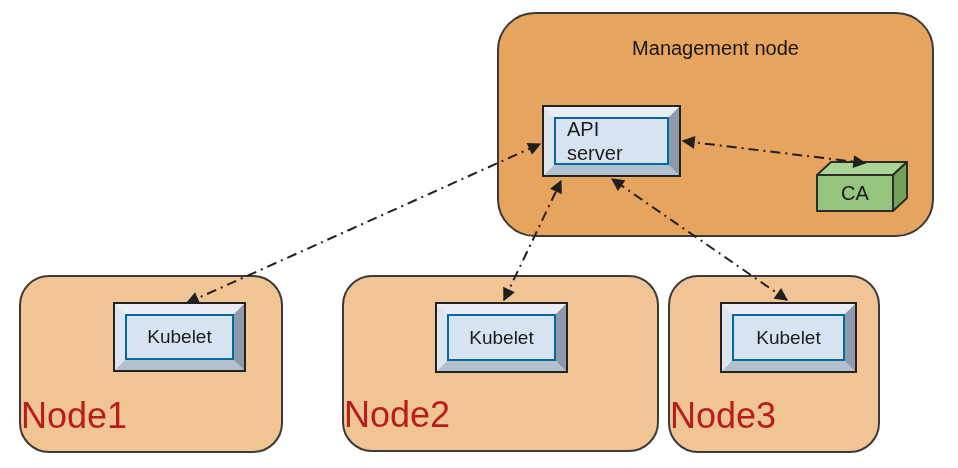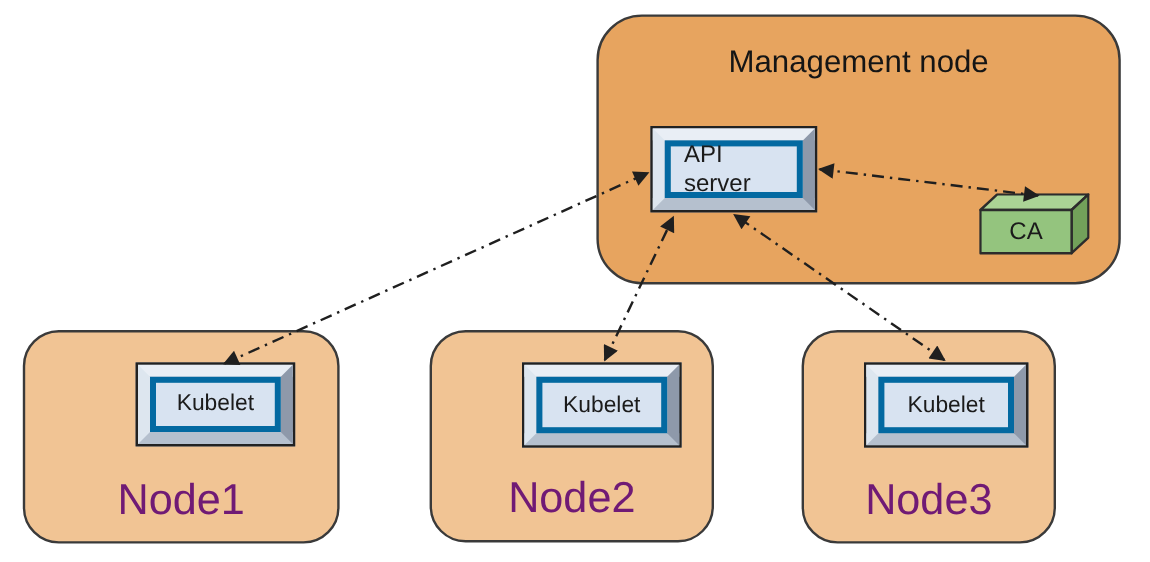--- a/index.html
+++ b/index.html
@@ -9,40 +9,40 @@
   }
   
   .round-node{
     position:absolute;border:2.5px solid #3a3a3a;box-sizing:border-box;
   }
   .mgmt-node{
     left:497px;top:12px;width:437px;height:225px;border-radius:38px;background:#e7a45f;
   }
   .worker-node{background:#f1c494;border-radius:30px;}
   .node1{left:19px;top:275px;width:264px;height:178px;}
-  .node2{left:358px;top:275px;width:237px;height:177px;}
+  .node2{left:342px;top:275px;width:317px;height:177px;}
   .node3{left:668px;top:275px;width:212px;height:178px;}
   .mgmt-title{
     position:absolute;top:23px;left:0;right:0;margin:0 auto;width:250px;
-    text-align:center;font-size:26px;line-height:1.1;color:#151515;
+    text-align:center;font-size:20px;line-height:1.1;color:#151515;
   }
   .worker-label{
-    position:absolute;bottom:14px;left:0;right:0;text-align:center;
-    font-size:36px;color:#701a75;
+    position:absolute;bottom:14px;left:0;right:0;
+    font-size:36px;color:#b91c1c;
   }
   
   .bevel-box{
     position:absolute;box-sizing:border-box;border:2px solid #222222;background:#8e99aa;
   }
   .bevel{
     position:absolute;inset:0;box-sizing:border-box;
     border:10px solid;border-color:#e9eef5 #8e99aa #b5c0ce #dde6ef;
   }
   .face{
-    position:absolute;inset:10px;background:#d8e3f1;border:5px solid #0369a1;
+    position:absolute;inset:10px;background:#d8e3f1;border:2px solid #0369a1;
     display:flex;align-items:center;justify-content:center;box-sizing:border-box;
   }
   .api-box{left:542px;top:105px;width:139px;height:72px;}
   .api-box .face{justify-content:flex-start;padding-left:11px;}
   .api-label{font-size:20px;line-height:1.2;max-width:66px;display:inline-block;}
   .kub1{left:113px;top:302px;width:133px;height:70px;}
   .kub2{left:435px;top:302px;width:133px;height:71px;}
   .kub3{left:720px;top:302px;width:137px;height:71px;}
   .kub-label{font-size:19px;}
   

